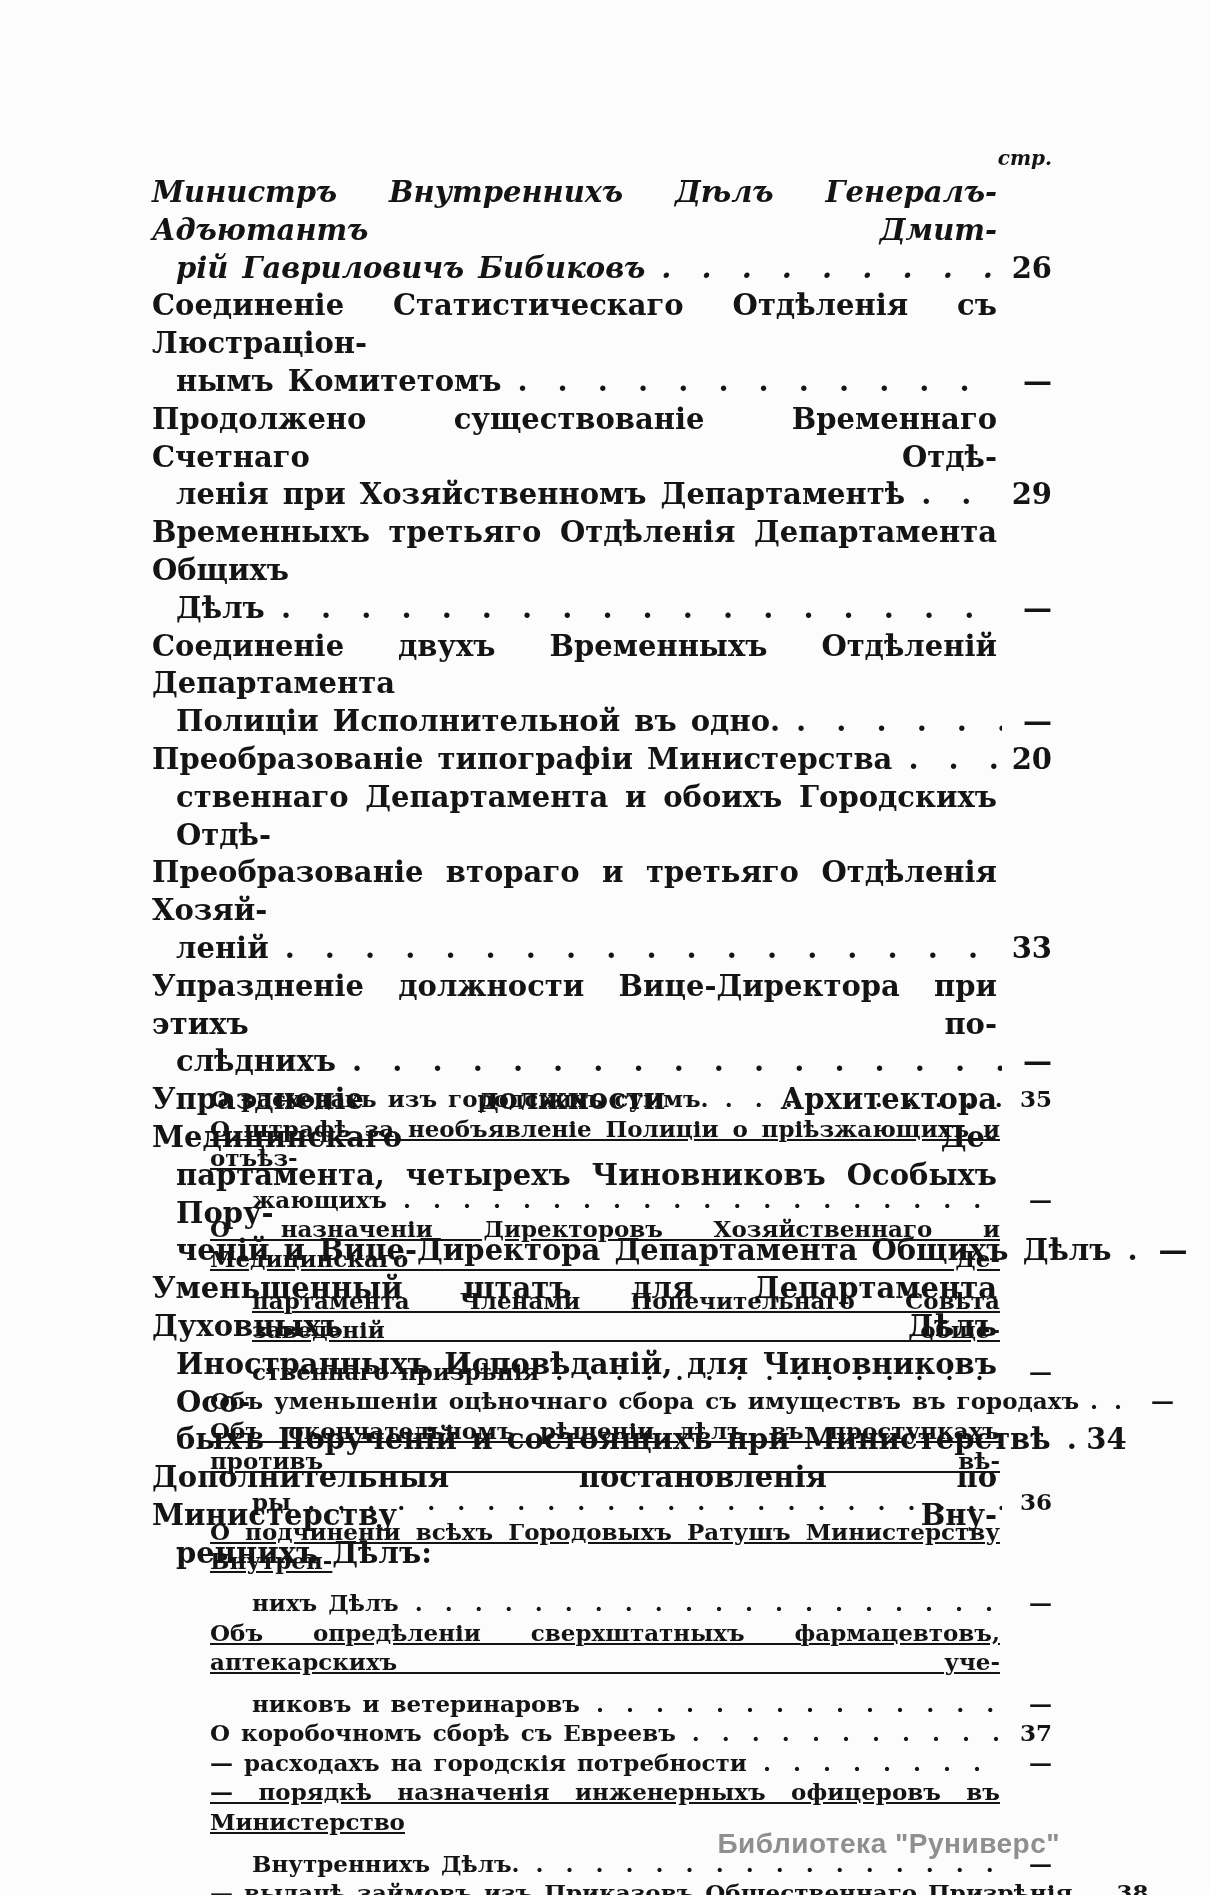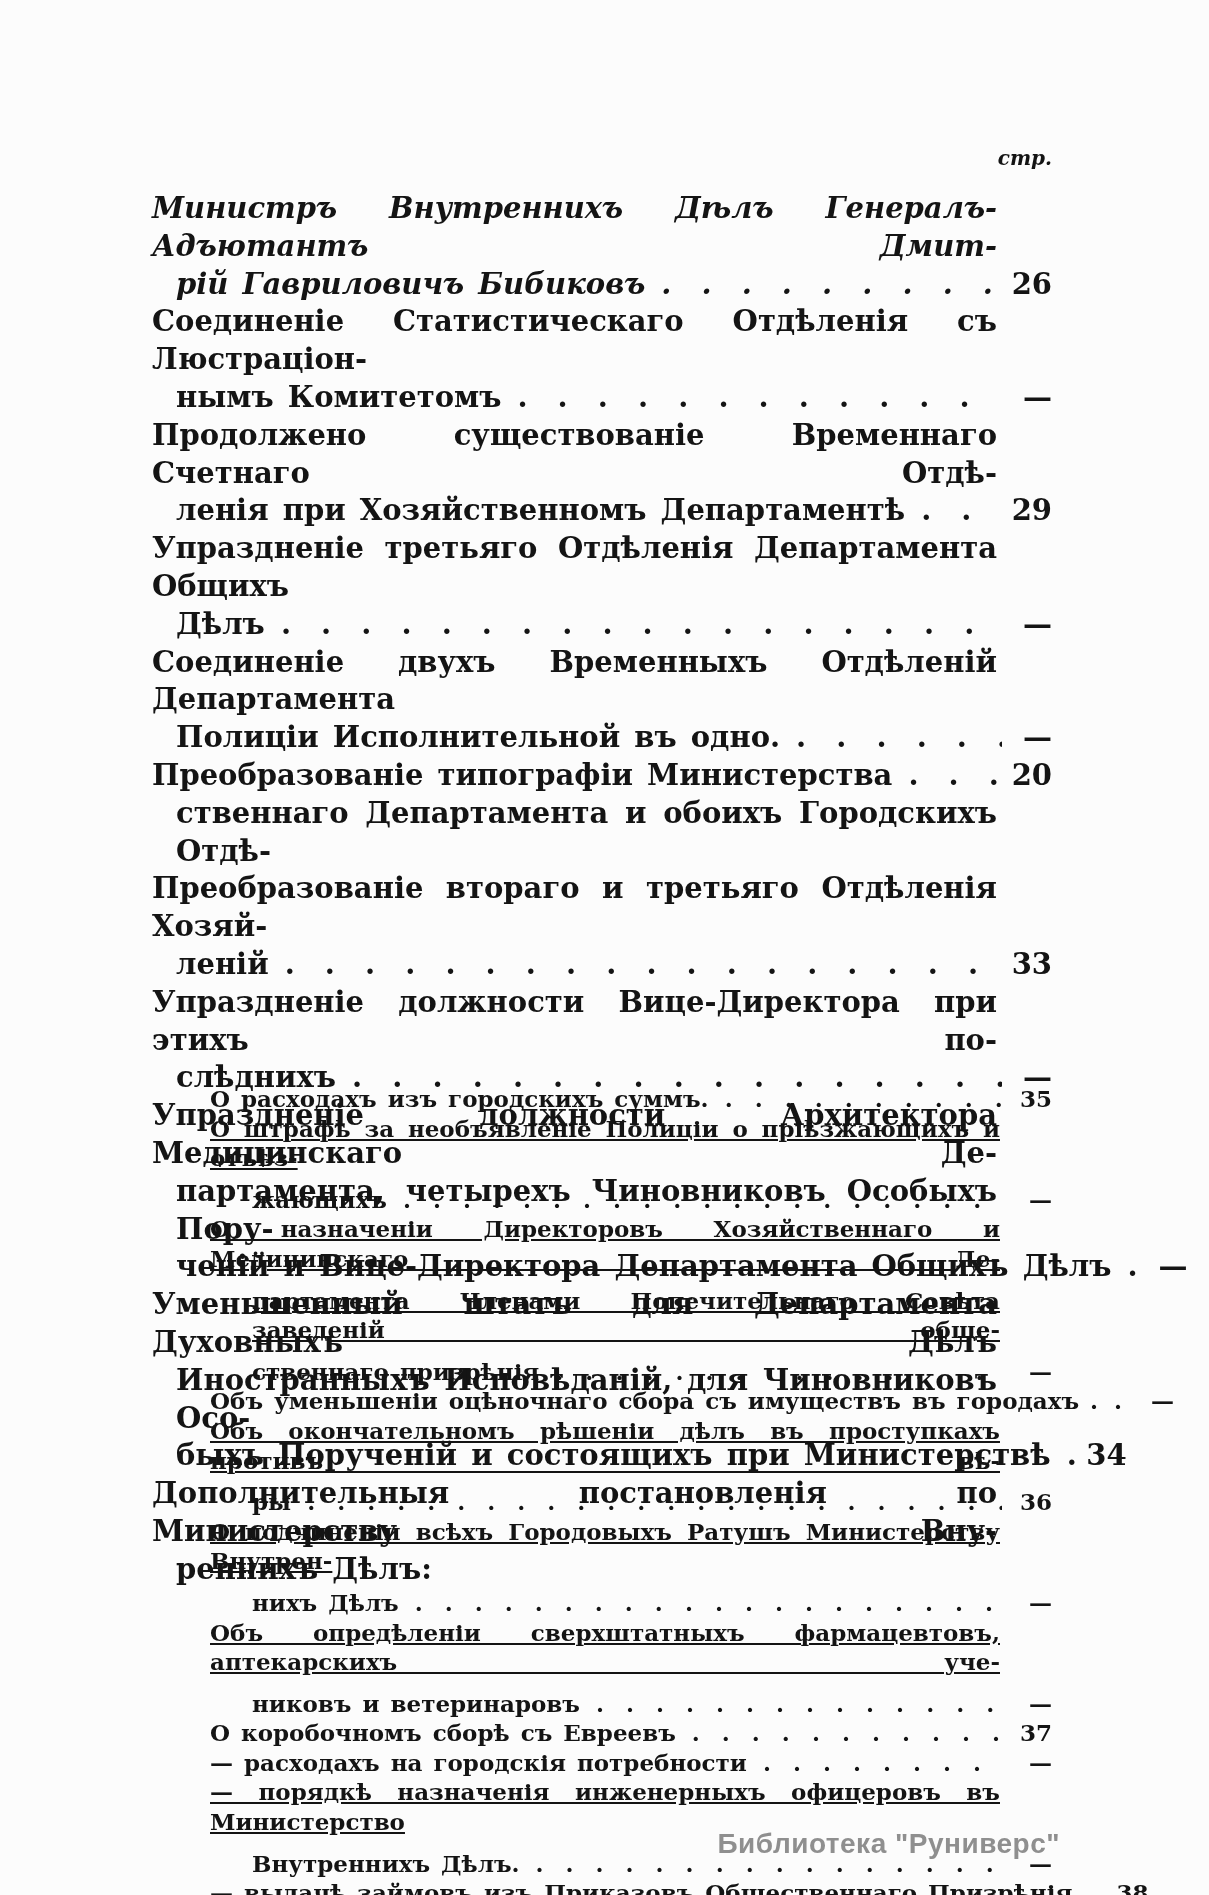--- a/index.html
+++ b/index.html
@@ -22,21 +22,20 @@
     font-style:italic;
   }
   .toc{position:absolute;font-weight:bold;}
   .toc-main{
     left:152px;
     top:174px;
     width:900px;
     font-size:29px;
     line-height:37.8px;
     word-spacing:4px;
-    margin-top:16px;
   }
   .toc-sub{
     left:210px;
     top:1084px;
     width:842px;
     font-size:23px;
     line-height:29.6px;
     word-spacing:3px;
   }
   .entry.italic .line{font-style:italic;}
@@ -99,21 +98,21 @@
     </div>
     <div class="entry">
       <div class="line">Продолжено существованіе Временнаго Счетнаго Отдѣ-</div>
       <div class="line cont last">
         <span class="txt">ленія при Хозяйственномъ Департаментѣ</span>
         <span class="leader">. . . . . . . . . . . . . . . . . . . . . . . . . . . . . . . . . . . . . . . . . . . . . . . . . . . . . . . . . . . . </span>
         <span class="pnum">29</span>
       </div>
     </div>
     <div class="entry">
-      <div class="line">Упраздненіе третьяго Отдѣленія Департамента Общихъ</div>
+      <div class="line">Временныхъ третьяго Отдѣленія Департамента Общихъ</div>
       <div class="line cont last">
         <span class="txt">Дѣлъ</span>
         <span class="leader">. . . . . . . . . . . . . . . . . . . . . . . . . . . . . . . . . . . . . . . . . . . . . . . . . . . . . . . . . . . . </span>
         <span class="pnum">—</span>
       </div>
     </div>
     <div class="entry">
       <div class="line">Соединеніе двухъ Временныхъ Отдѣленій Департамента</div>
       <div class="line cont last">
         <span class="txt">Полиціи Исполнительной въ одно.</span>

